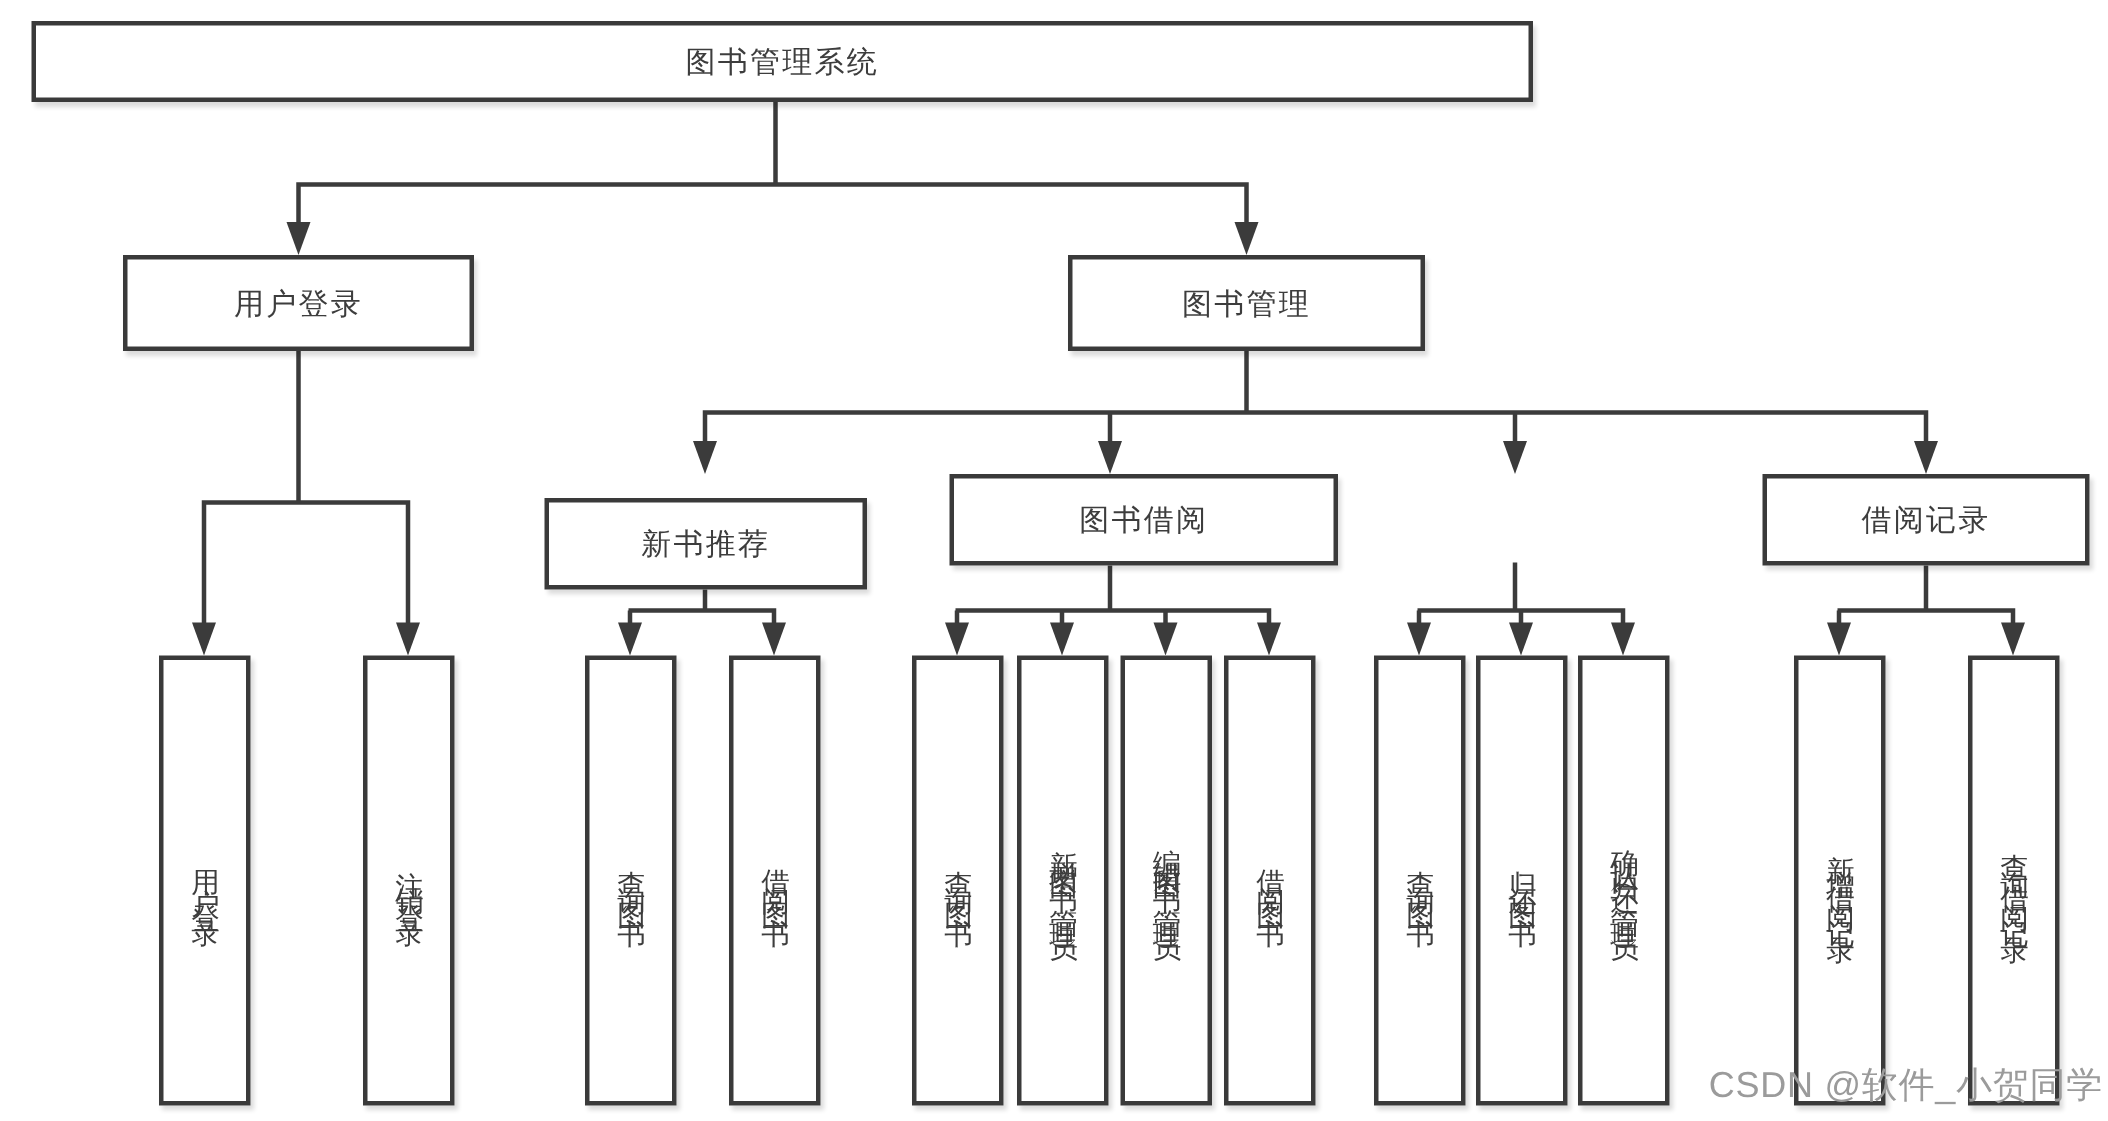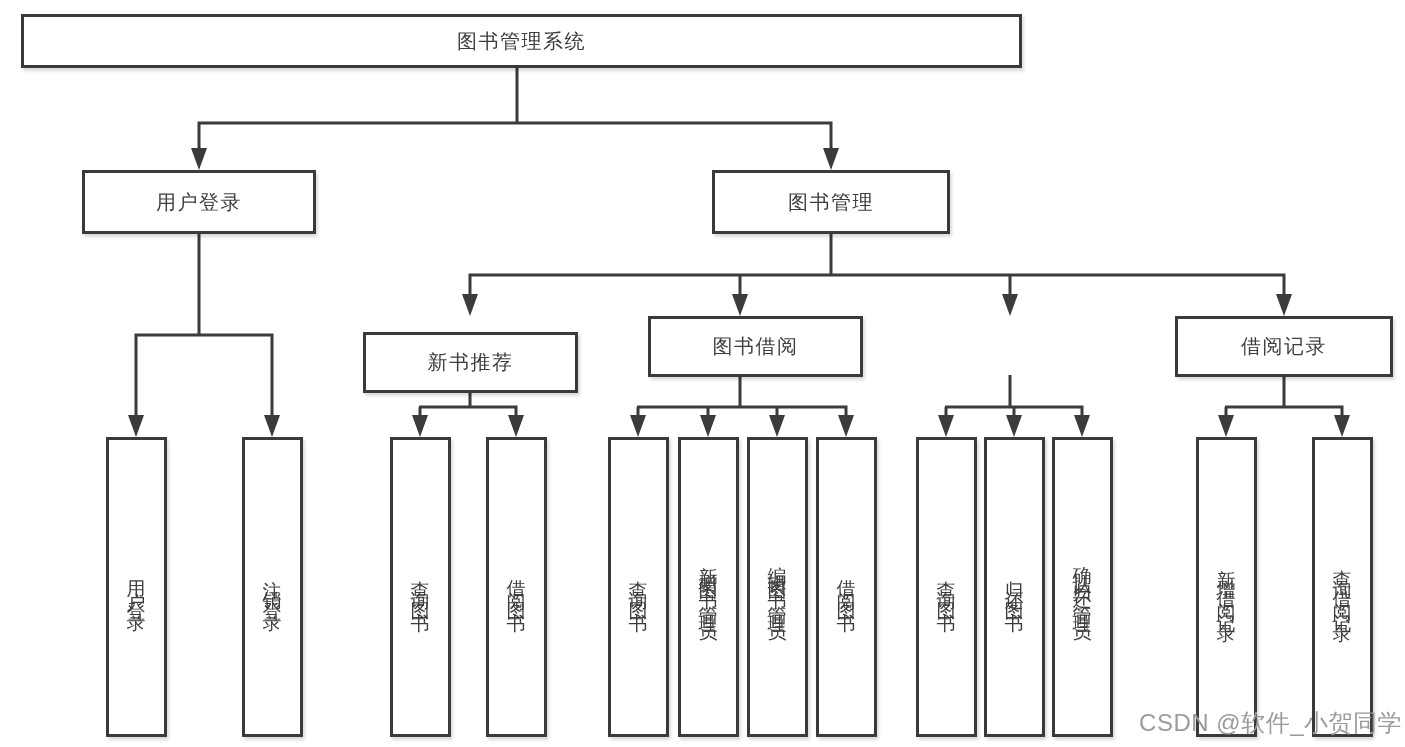--- a/index.html
+++ b/index.html
@@ -107,21 +107,21 @@
       <polygon points="1342,437 1334,415 1350,415"></polygon>
     </g>
   </svg>
 
   <div class="box h-box" style="left:21px; top:14px; width:1001px; height:54px;">图书管理系统</div>
 
   <div class="box h-box" style="left:82px; top:170px; width:234px; height:64px;">用户登录</div>
   <div class="box h-box" style="left:712px; top:170px; width:238px; height:64px;">图书管理</div>
 
   <div class="box h-box" style="left:363px; top:316px; width:215px; height:61px;margin-top:16px;">新书推荐</div>
-  <div class="box h-box" style="left:633px; top:316px; width:215px; height:61px;margin-left:15px;">图书借阅</div>
+  <div class="box h-box" style="left:633px; top:316px; width:259px; height:61px;">图书借阅</div>
   <div class="box h-box" style="left:1175px; top:316px; width:218px; height:61px;">借阅记录</div>
 
   <div class="box v-box" style="left:106px;">用户登录</div>
   <div class="box v-box" style="left:242px;">注销登录</div>
 
   <div class="box v-box" style="left:390px;">查询图书</div>
   <div class="box v-box" style="left:486px;">借阅图书</div>
 
   <div class="box v-box" style="left:608px;">查询图书</div>
   <div class="box v-box tight" style="left:678px;">新增图书（管理员）</div>

